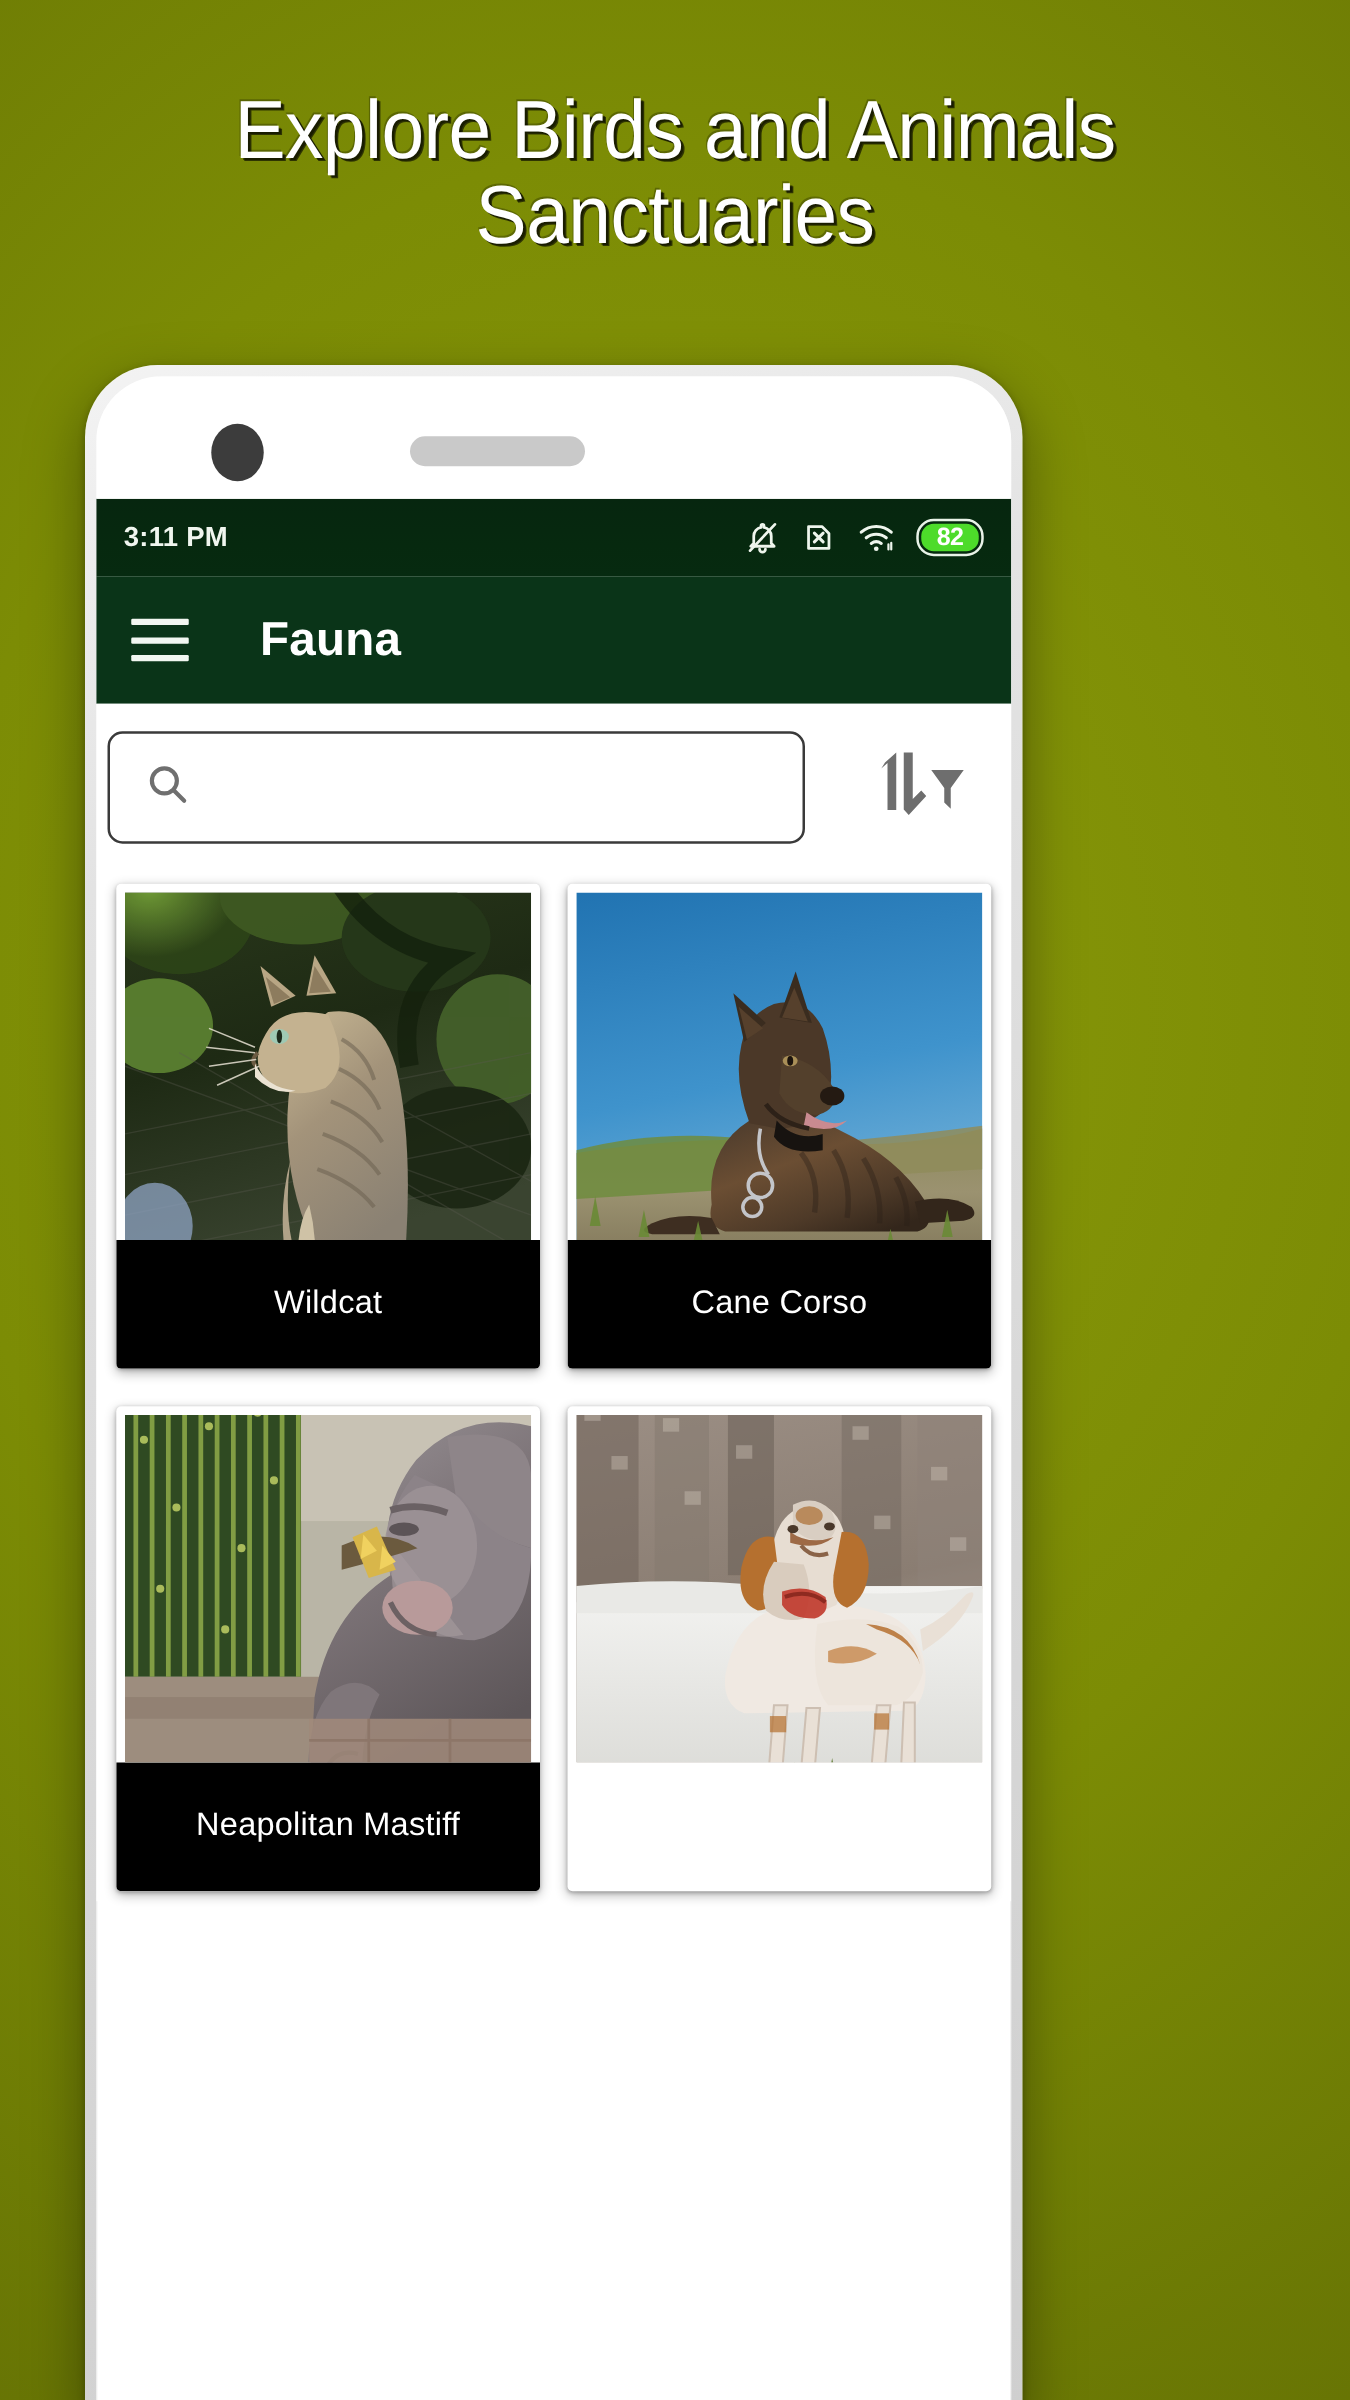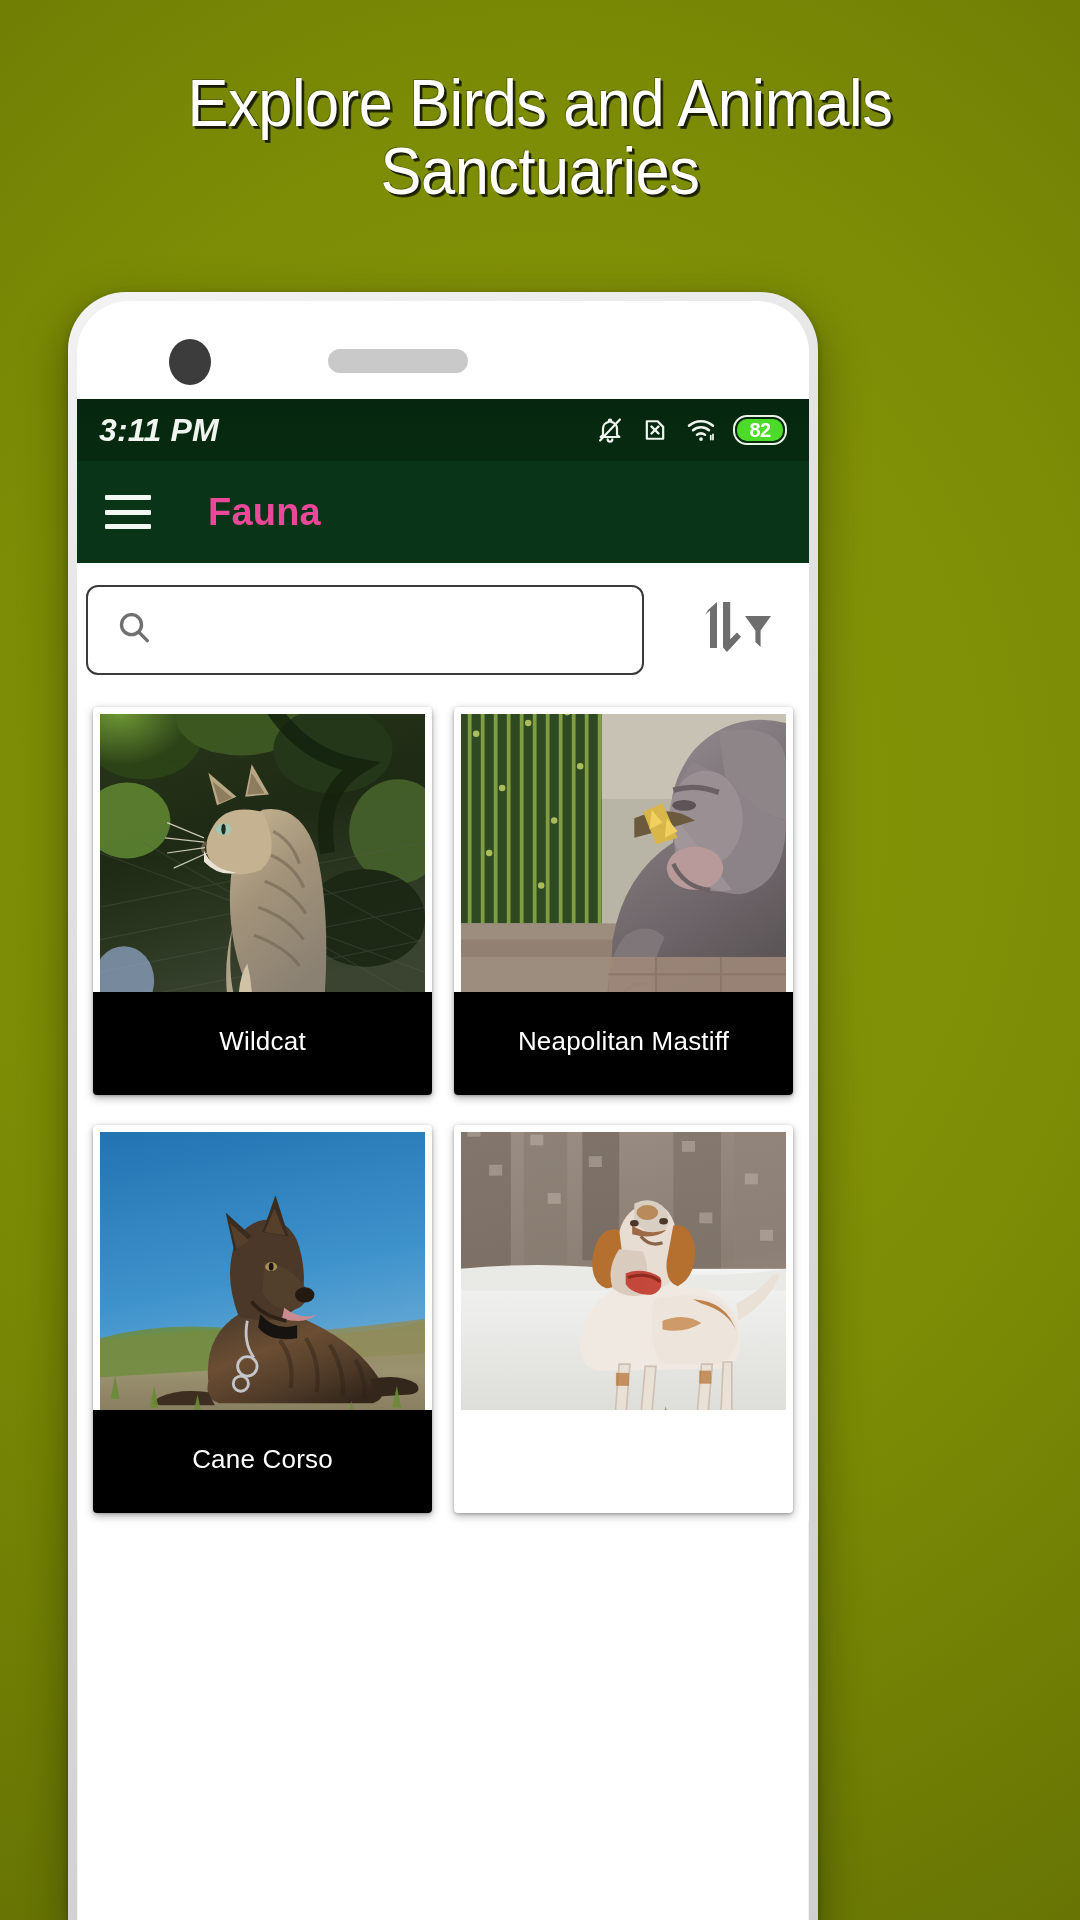--- a/index.html
+++ b/index.html
@@ -69,21 +69,21 @@
 
   
   #status-bar {
     height:62px;
     background:linear-gradient(180deg,#06260f 0%,#06290f 60%,#062a10 100%);
     display:flex; align-items:center;
     padding:0 22px 0 22px;
     color:#f0f6ef;
   }
   #status-time {
-    font-size:32px; font-weight:bold; letter-spacing:.2px;font-style:italic;
+    font-size:22px; font-weight:bold; letter-spacing:.2px;
   }
   #status-icons {
     margin-left:auto; display:flex; align-items:center; gap:17px;
   }
   #status-icons svg { display:block; }
   .batt {
     display:flex; align-items:flex-end; justify-content:center;
     width:54px; height:30px; border:2.5px solid #e9f3e8; border-radius:14px;
     position:relative; padding:2px;
   }
@@ -103,21 +103,21 @@
     padding-left:28px;
   }
   #hamburger {
     width:46px; height:34px;
     display:flex; flex-direction:column; justify-content:space-between;
     cursor:pointer;
   }
   #hamburger span { display:block; height:5px; background:#f2f7f1; border-radius:1px; }
   #app-title {
     margin-left:57px;
-    color:#ec4899; font-size:38px; font-weight:bold; letter-spacing:.2px;
+    color:#ffffff; font-size:38px; font-weight:bold; letter-spacing:.2px;
   }
 
   
   #search-row {
     display:flex; align-items:center;
     padding:22px 18px 18px 9px;
     background:#ffffff;
   }
   #search-box {
     flex:0 0 auto;
@@ -310,20 +310,96 @@
                 <path d="M158 152 Q180 162 188 182"></path>
                 <path d="M152 176 Q178 186 190 206"></path>
                 <path d="M146 200 Q174 210 188 230"></path>
                 <path d="M142 226 Q170 236 184 254"></path>
               </g>
               <path d="M128 300 Q126 268 136 252 Q142 276 140 300 Z" fill="#cfc2a6"></path>
             </g>
           </svg>
         </div>
         <div class="card-label">Wildcat</div>
+      </div>
+
+      <div class="card">
+        <div class="card-image">
+          <svg viewBox="0 0 300 300" preserveAspectRatio="xMidYMid slice">
+            <defs>
+              <linearGradient id="ccsky" x1="0" y1="0" x2="0.2" y2="1">
+                <stop offset="0%" stop-color="#1d6fae"></stop>
+                  <stop offset="60%" stop-color="#3f93cc"></stop>
+                  <stop offset="100%" stop-color="#79b4d9"></stop>
+              </linearGradient>
+              <linearGradient id="ccdog" x1="0.1" y1="0" x2="0.8" y2="1">
+                <stop offset="0%" stop-color="#4a3a2c"></stop>
+                  <stop offset="40%" stop-color="#6b4e33"></stop>
+                  <stop offset="75%" stop-color="#4e3a28"></stop>
+                  <stop offset="100%" stop-color="#33261b"></stop>
+              </linearGradient>
+              <linearGradient id="ccgrd" x1="0" y1="0" x2="0" y2="1">
+                <stop offset="0%" stop-color="#8d8a5c"></stop>
+                  <stop offset="45%" stop-color="#9b9270"></stop>
+                  <stop offset="100%" stop-color="#7e7458"></stop>
+              </linearGradient>
+            </defs>
+            <rect width="300" height="300" fill="url(#ccsky)"></rect>
+            <path d="M0 214 Q90 200 170 206 Q240 212 300 196 L300 300 L0 300 Z" fill="url(#ccgrd)"></path>
+            <g opacity=".85">
+              <path d="M0 212 Q60 196 130 204 L130 240 L0 248 Z" fill="#6f8c3e"></path>
+              <path d="M200 205 Q255 200 300 194 L300 226 L200 232 Z" fill="#8f8c5a"></path>
+            </g>
+            <g>
+              <path d="M100 252 Q96 210 128 190 Q160 178 196 198 Q238 218 258 250 Q266 268 252 272 L110 272 Q96 268 100 252 Z" fill="url(#ccdog)"></path>
+              <path d="M128 192 Q116 160 122 134 Q126 112 146 104 Q170 98 182 122 Q192 150 186 180 Q170 196 148 196 Z" fill="#4b3828"></path>
+              <path d="M124 132 L116 96 L140 118 Z" fill="#3a2c1f"></path>
+              <path d="M150 114 L162 80 L174 118 Z" fill="#3a2c1f"></path>
+              <path d="M126 130 L120 106 L138 122 Z" fill="#56402c"></path>
+              <path d="M152 114 L161 92 L171 117 Z" fill="#56402c"></path>
+              <path d="M152 142 Q178 146 190 166 Q194 182 178 186 Q158 186 150 170 Z" fill="#53402c"></path>
+              <ellipse cx="189" cy="172" rx="9" ry="7" fill="#241a12"></ellipse>
+              <path d="M170 184 Q186 196 200 190 Q190 200 168 194 Z" fill="#c98a90"></path>
+              <ellipse cx="158" cy="146" rx="5.5" ry="4" fill="#a98f58"></ellipse>
+              <ellipse cx="158" cy="146" rx="2.2" ry="3.6" fill="#1b130d"></ellipse>
+              <path d="M140 178 Q150 192 172 196" stroke="#2d2118" stroke-width="3.5" fill="none"></path>
+              <g fill="#171310">
+                <path d="M148 190 Q162 206 182 200 L182 212 Q156 216 146 202 Z"></path>
+              </g>
+              <g stroke="#c9ccd2" stroke-width="2.6" fill="none" opacity=".95">
+                <path d="M136 196 Q132 216 142 230"></path>
+                <circle cx="136" cy="238" r="9"></circle>
+                <circle cx="130" cy="254" r="7"></circle>
+              </g>
+              <g stroke="#2b2018" stroke-width="4" opacity=".4" fill="none">
+                <path d="M166 214 Q180 232 176 258"></path>
+                <path d="M190 212 Q204 234 200 262"></path>
+                <path d="M212 218 Q226 240 224 266"></path>
+                <path d="M236 232 Q246 250 244 268"></path>
+              </g>
+              <path d="M100 262 Q74 258 56 266 Q44 272 56 274 L106 274 Z" fill="#3e2e21"></path>
+              <path d="M250 250 Q276 244 292 254 Q298 262 286 264 L254 266 Z" fill="#33261b"></path>
+            </g>
+            <g fill="#6a8a36" opacity=".9">
+              <path d="M10 268 l4 -22 4 22 z"></path>
+                <path d="M46 276 l4 -20 4 20 z"></path>
+              <path d="M86 282 l4 -18 4 18 z"></path>
+                <path d="M270 276 l4 -20 4 20 z"></path>
+              <path d="M228 288 l4 -18 4 18 z"></path>
+            </g>
+            <g fill="#aaa184" opacity=".55">
+              <circle cx="30" cy="288" r="6"></circle>
+                <circle cx="120" cy="292" r="5"></circle>
+              <circle cx="196" cy="288" r="6"></circle>
+                <circle cx="258" cy="294" r="5"></circle>
+              <circle cx="72" cy="296" r="4"></circle>
+            </g>
+          </svg>
+        </div>
+        <div class="card-label">Cane Corso</div>
       </div>
 
       <div class="card">
         <div class="card-image">
           <svg viewBox="0 0 300 300" preserveAspectRatio="xMidYMid slice">
             <defs>
               <linearGradient id="nmdog" x1="0" y1="0" x2="0.4" y2="1">
                 <stop offset="0%" stop-color="#9a9498"></stop>
                   <stop offset="45%" stop-color="#7d7478"></stop>
                   <stop offset="100%" stop-color="#5d5659"></stop>
@@ -367,96 +443,20 @@
               <path d="M150 280 Q158 268 172 272" stroke="#655d60" stroke-width="3" fill="none"></path>
               <path d="M155 298 Q164 285 178 290" stroke="#655d60" stroke-width="3" fill="none"></path>
             </g>
             <rect x="136" y="246" width="164" height="54" fill="#a1897a" opacity=".85"></rect>
             <g stroke="#8b7466" stroke-width="2" opacity=".8">
               <path d="M136 262 H300 M136 280 H300 M180 246 V300 M240 246 V300"></path>
             </g>
           </svg>
         </div>
         <div class="card-label">Neapolitan Mastiff</div>
-      </div>
-
-      <div class="card">
-        <div class="card-image">
-          <svg viewBox="0 0 300 300" preserveAspectRatio="xMidYMid slice">
-            <defs>
-              <linearGradient id="ccsky" x1="0" y1="0" x2="0.2" y2="1">
-                <stop offset="0%" stop-color="#1d6fae"></stop>
-                  <stop offset="60%" stop-color="#3f93cc"></stop>
-                  <stop offset="100%" stop-color="#79b4d9"></stop>
-              </linearGradient>
-              <linearGradient id="ccdog" x1="0.1" y1="0" x2="0.8" y2="1">
-                <stop offset="0%" stop-color="#4a3a2c"></stop>
-                  <stop offset="40%" stop-color="#6b4e33"></stop>
-                  <stop offset="75%" stop-color="#4e3a28"></stop>
-                  <stop offset="100%" stop-color="#33261b"></stop>
-              </linearGradient>
-              <linearGradient id="ccgrd" x1="0" y1="0" x2="0" y2="1">
-                <stop offset="0%" stop-color="#8d8a5c"></stop>
-                  <stop offset="45%" stop-color="#9b9270"></stop>
-                  <stop offset="100%" stop-color="#7e7458"></stop>
-              </linearGradient>
-            </defs>
-            <rect width="300" height="300" fill="url(#ccsky)"></rect>
-            <path d="M0 214 Q90 200 170 206 Q240 212 300 196 L300 300 L0 300 Z" fill="url(#ccgrd)"></path>
-            <g opacity=".85">
-              <path d="M0 212 Q60 196 130 204 L130 240 L0 248 Z" fill="#6f8c3e"></path>
-              <path d="M200 205 Q255 200 300 194 L300 226 L200 232 Z" fill="#8f8c5a"></path>
-            </g>
-            <g>
-              <path d="M100 252 Q96 210 128 190 Q160 178 196 198 Q238 218 258 250 Q266 268 252 272 L110 272 Q96 268 100 252 Z" fill="url(#ccdog)"></path>
-              <path d="M128 192 Q116 160 122 134 Q126 112 146 104 Q170 98 182 122 Q192 150 186 180 Q170 196 148 196 Z" fill="#4b3828"></path>
-              <path d="M124 132 L116 96 L140 118 Z" fill="#3a2c1f"></path>
-              <path d="M150 114 L162 80 L174 118 Z" fill="#3a2c1f"></path>
-              <path d="M126 130 L120 106 L138 122 Z" fill="#56402c"></path>
-              <path d="M152 114 L161 92 L171 117 Z" fill="#56402c"></path>
-              <path d="M152 142 Q178 146 190 166 Q194 182 178 186 Q158 186 150 170 Z" fill="#53402c"></path>
-              <ellipse cx="189" cy="172" rx="9" ry="7" fill="#241a12"></ellipse>
-              <path d="M170 184 Q186 196 200 190 Q190 200 168 194 Z" fill="#c98a90"></path>
-              <ellipse cx="158" cy="146" rx="5.5" ry="4" fill="#a98f58"></ellipse>
-              <ellipse cx="158" cy="146" rx="2.2" ry="3.6" fill="#1b130d"></ellipse>
-              <path d="M140 178 Q150 192 172 196" stroke="#2d2118" stroke-width="3.5" fill="none"></path>
-              <g fill="#171310">
-                <path d="M148 190 Q162 206 182 200 L182 212 Q156 216 146 202 Z"></path>
-              </g>
-              <g stroke="#c9ccd2" stroke-width="2.6" fill="none" opacity=".95">
-                <path d="M136 196 Q132 216 142 230"></path>
-                <circle cx="136" cy="238" r="9"></circle>
-                <circle cx="130" cy="254" r="7"></circle>
-              </g>
-              <g stroke="#2b2018" stroke-width="4" opacity=".4" fill="none">
-                <path d="M166 214 Q180 232 176 258"></path>
-                <path d="M190 212 Q204 234 200 262"></path>
-                <path d="M212 218 Q226 240 224 266"></path>
-                <path d="M236 232 Q246 250 244 268"></path>
-              </g>
-              <path d="M100 262 Q74 258 56 266 Q44 272 56 274 L106 274 Z" fill="#3e2e21"></path>
-              <path d="M250 250 Q276 244 292 254 Q298 262 286 264 L254 266 Z" fill="#33261b"></path>
-            </g>
-            <g fill="#6a8a36" opacity=".9">
-              <path d="M10 268 l4 -22 4 22 z"></path>
-                <path d="M46 276 l4 -20 4 20 z"></path>
-              <path d="M86 282 l4 -18 4 18 z"></path>
-                <path d="M270 276 l4 -20 4 20 z"></path>
-              <path d="M228 288 l4 -18 4 18 z"></path>
-            </g>
-            <g fill="#aaa184" opacity=".55">
-              <circle cx="30" cy="288" r="6"></circle>
-                <circle cx="120" cy="292" r="5"></circle>
-              <circle cx="196" cy="288" r="6"></circle>
-                <circle cx="258" cy="294" r="5"></circle>
-              <circle cx="72" cy="296" r="4"></circle>
-            </g>
-          </svg>
-        </div>
-        <div class="card-label">Cane Corso</div>
       </div>
 
       <div class="card">
         <div class="card-image">
           <svg viewBox="0 0 300 300" preserveAspectRatio="xMidYMid slice">
             <defs>
               <linearGradient id="bisnow" x1="0" y1="0" x2="0" y2="1">
                 <stop offset="0%" stop-color="#f3f3f1"></stop>
                   <stop offset="100%" stop-color="#dadad6"></stop>
               </linearGradient>

